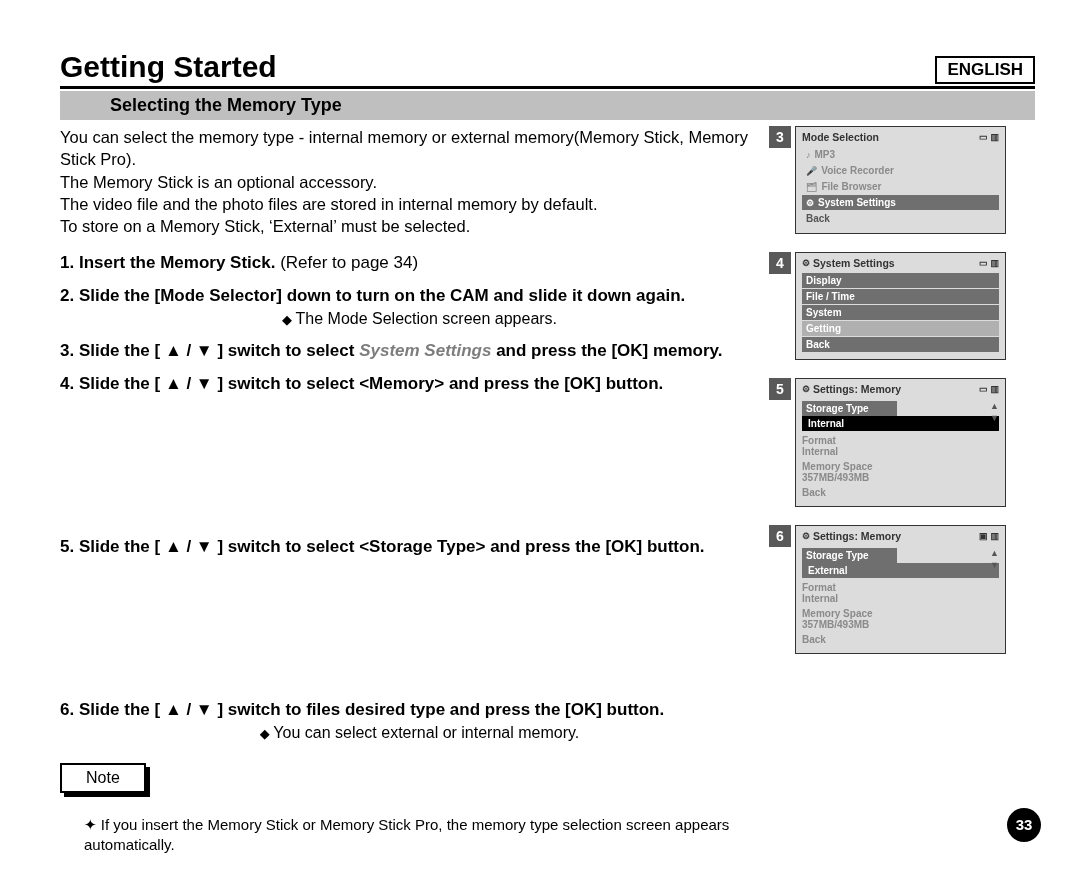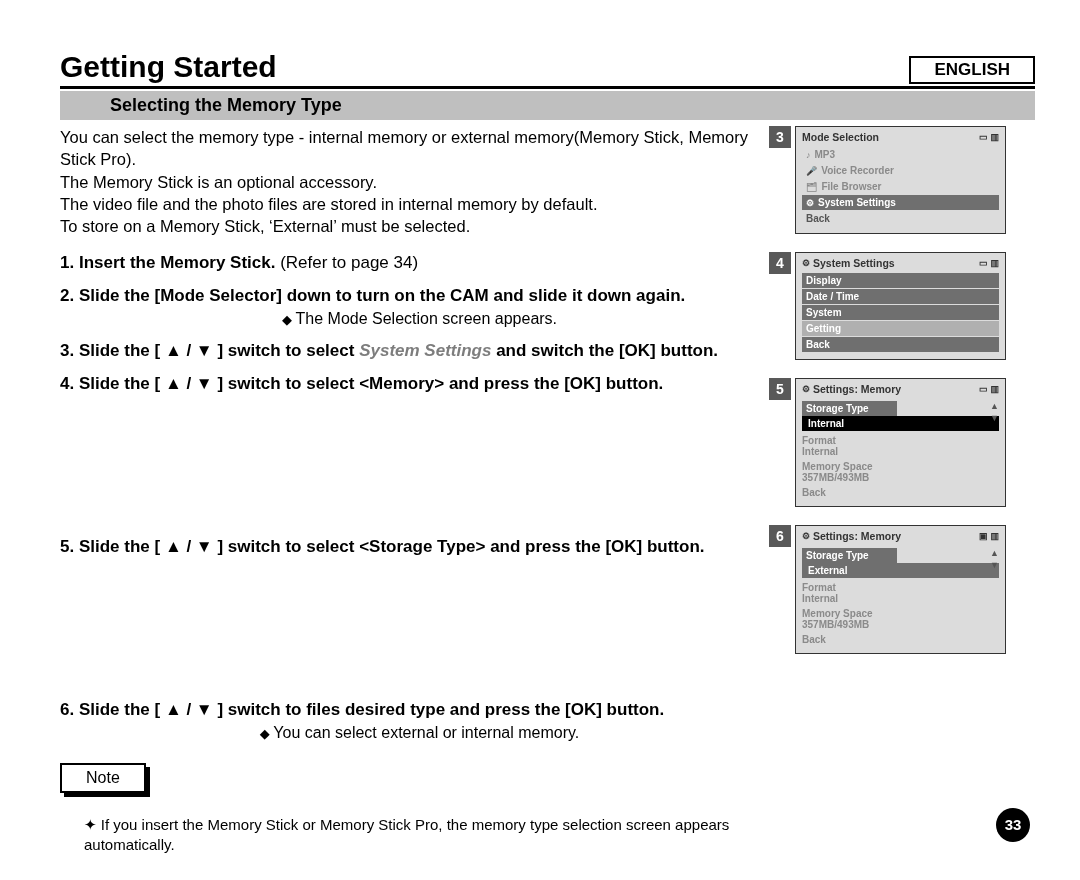--- a/index.html
+++ b/index.html
@@ -1,18 +1,18 @@
 <!DOCTYPE html>
 <html><head>
 <meta charset="utf-8">
 <style>
   * { box-sizing: border-box; margin: 0; padding: 0; }
   html, body { width: 1080px; height: 880px; font-family: Arial, Helvetica, sans-serif; background: #fff; }
   .page { position: relative; width: 1080px; height: 880px; padding: 50px 45px 40px 60px; }
-  .lang-box { position: absolute; top: 56px; right: 45px; border: 2px solid #000; padding: 2px 23px; font-weight: bold; font-size: 17px; }
+  .lang-box { position: absolute; top: 56px; right: 45px; border: 2px solid #000; padding: 2px 10px; font-weight: bold; font-size: 17px; }
   .chapter { font-size: 30px; font-weight: bold; }
   .hr1 { border: none; border-top: 3px solid #000; margin: 2px 0 0 0; }
   .section-bar { background: #bfbfbf; padding: 4px 10px; margin-top: 2px; }
   .section-title { font-size: 18px; font-weight: bold; color: #000; margin-left: 40px; }
   .content { margin-top: 6px; display: flex; }
   .left-col { width: 695px; font-size: 16.5px; line-height: 1.35; }
   .right-col { width: 240px; margin-left: auto; }
   .intro p { margin: 0; }
   ol.steps { list-style: none; margin-top: 14px; }
   ol.steps > li { margin-bottom: 10px; }
@@ -39,21 +39,21 @@
   .screen .row.selgrey { background: #b0b0b0; color: #fff; }
   .screen .row.dark { color: #555; }
   .screen .kv { display: flex; padding: 2px 0; font-weight: bold; font-size: 10px; flex-direction: column; }
   .screen .kv .k { width: 95px; color:#8a8a8a; }
   .screen .kv .v { color:#8a8a8a; }
   .screen .kv.hl .k { background:#6f6f6f; color:#fff; padding:2px 4px; margin-right:6px; }
   .screen .kv.hl .v { background:#000; color:#fff; padding:2px 6px; flex:1; }
   .screen .arrows { position: absolute; right: 6px; font-size: 9px; color:#555; display:flex; flex-direction:column; gap:0; }
   .mini-icon { font-size: 9px; }
 
-  .pagenum { position: absolute; right: 50px; bottom: 38px; width: 34px; height: 34px; background: #000; color: #fff; border-radius: 50%; text-align: center; line-height: 34px; font-weight: bold; font-size: 15px; }
+  .pagenum { position: absolute; right: 39px; bottom: 38px; width: 34px; height: 34px; background: #000; color: #fff; border-radius: 50%; text-align: center; line-height: 34px; font-weight: bold; font-size: 15px; }
 </style>
 </head>
 <body>
 
 <div class="page">
   <div class="lang-box">ENGLISH</div>
   <h1 class="chapter">Getting Started</h1>
   <hr class="hr1">
   <div class="section-bar">
     <div class="section-title">Selecting the Memory Type</div>
@@ -70,21 +70,21 @@
 
       <ol class="steps">
         <li>
           <span class="step-head">1. <span>Insert the Memory Stick.</span><span class="light"> (Refer to page 34)</span></span>
         </li>
         <li>
           <div class="step-head">2. <span>Slide the [Mode Selector] down to turn on the CAM and slide it down again.</span></div>
           <div class="sub">The Mode Selection screen appears.</div>
         </li>
         <li>
-          <div class="step-head">3. <span>Slide the [ </span><span class="tri">▲ / ▼</span><span> ] switch to select </span><span class="italic">System Settings</span><span> and switch the [OK] button.</span></div>
+          <div class="step-head">3. <span>Slide the [ </span><span class="tri">▲ / ▼</span><span> ] switch to select </span><span class="italic">System Settings</span><span> and press the [OK] memory.</span></div>
         </li>
         <li>
           <div class="step-head">4. <span>Slide the [ </span><span class="tri">▲ / ▼</span><span> ] switch to select &lt;Memory&gt; and press the [OK] button.</span></div>
         </li>
         <li class="gap-5"></li>
         <li>
           <div class="step-head">5. <span>Slide the [ </span><span class="tri">▲ / ▼</span><span> ] switch to select &lt;Storage Type&gt; and press the [OK] button.</span></div>
         </li>
         <li class="gap-6"></li>
         <li>
@@ -126,21 +126,21 @@
       </div>
 
       <div class="screen-wrap">
         <div class="step-badge">4</div>
         <div class="screen">
           <div class="title-row"><span class="mini-icon">⚙</span>&nbsp;<span>System Settings</span><span class="mini-icon card-icon">▭</span>&nbsp;<span class="mini-icon">▥</span></div>
           <div class="row sel">
               <span>Display</span>
             </div>
           <div class="row sel">
-              <span>Date / Time</span>
+              <span>File / Time</span>
             </div>
           <div class="row sel">
               <span>System</span>
             </div>
           <div class="row selgrey">
               <span>Getting</span>
             </div>
           <div class="row sel">
               <span>Back</span>
             </div>

